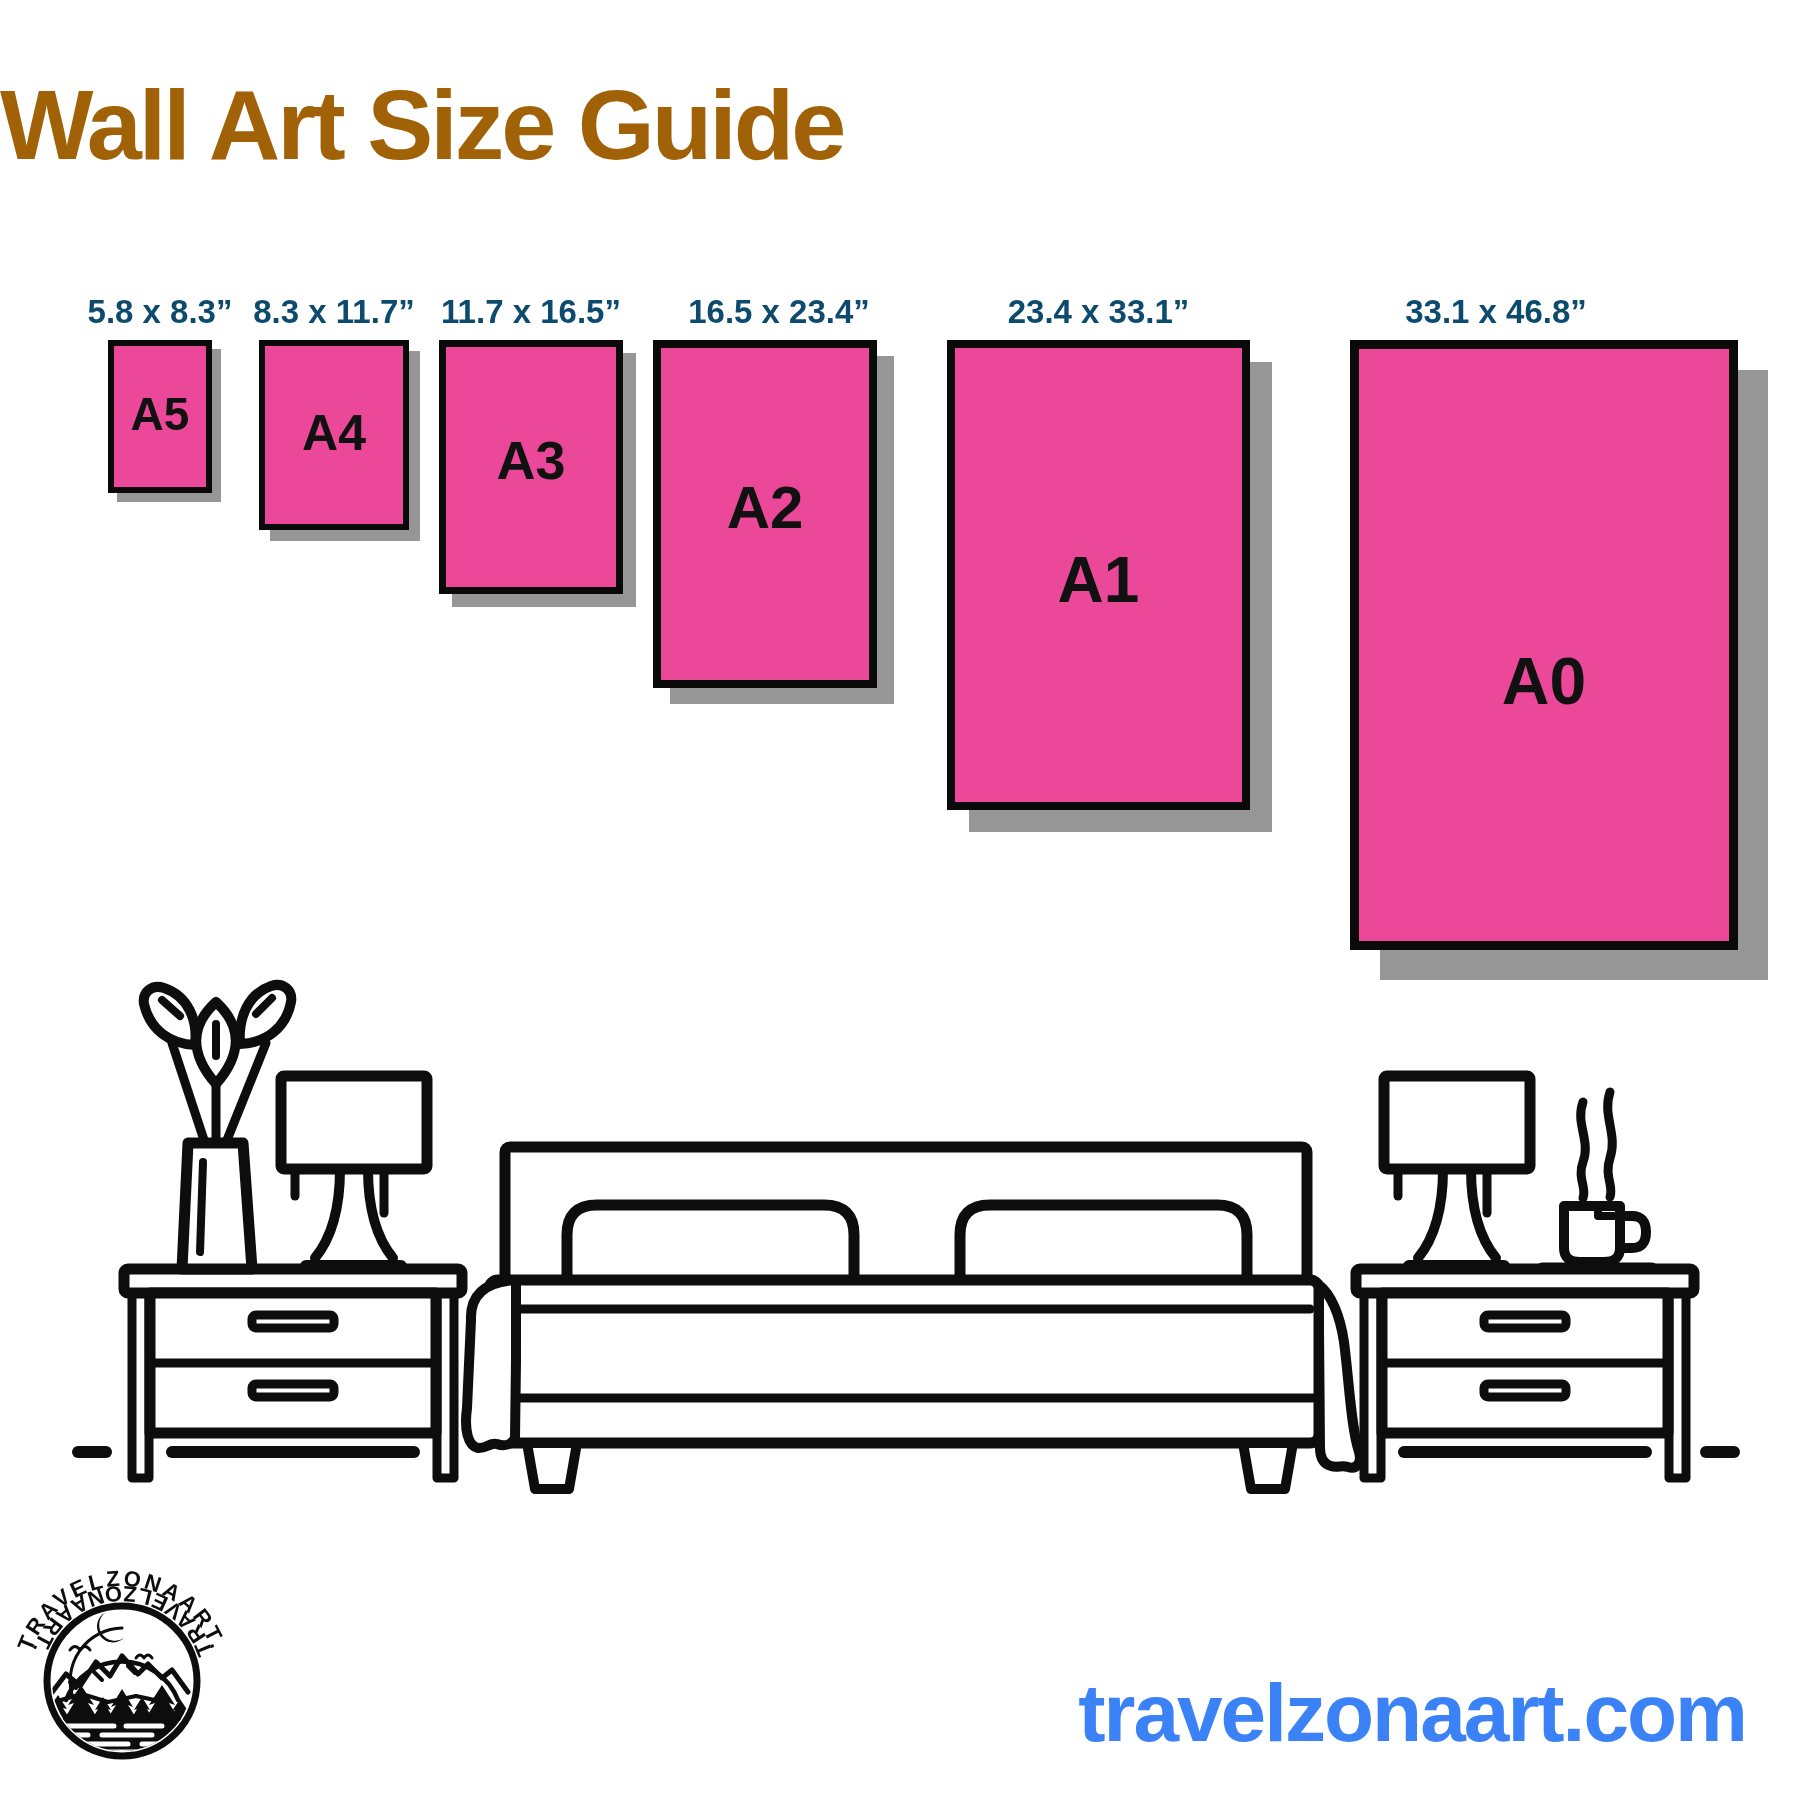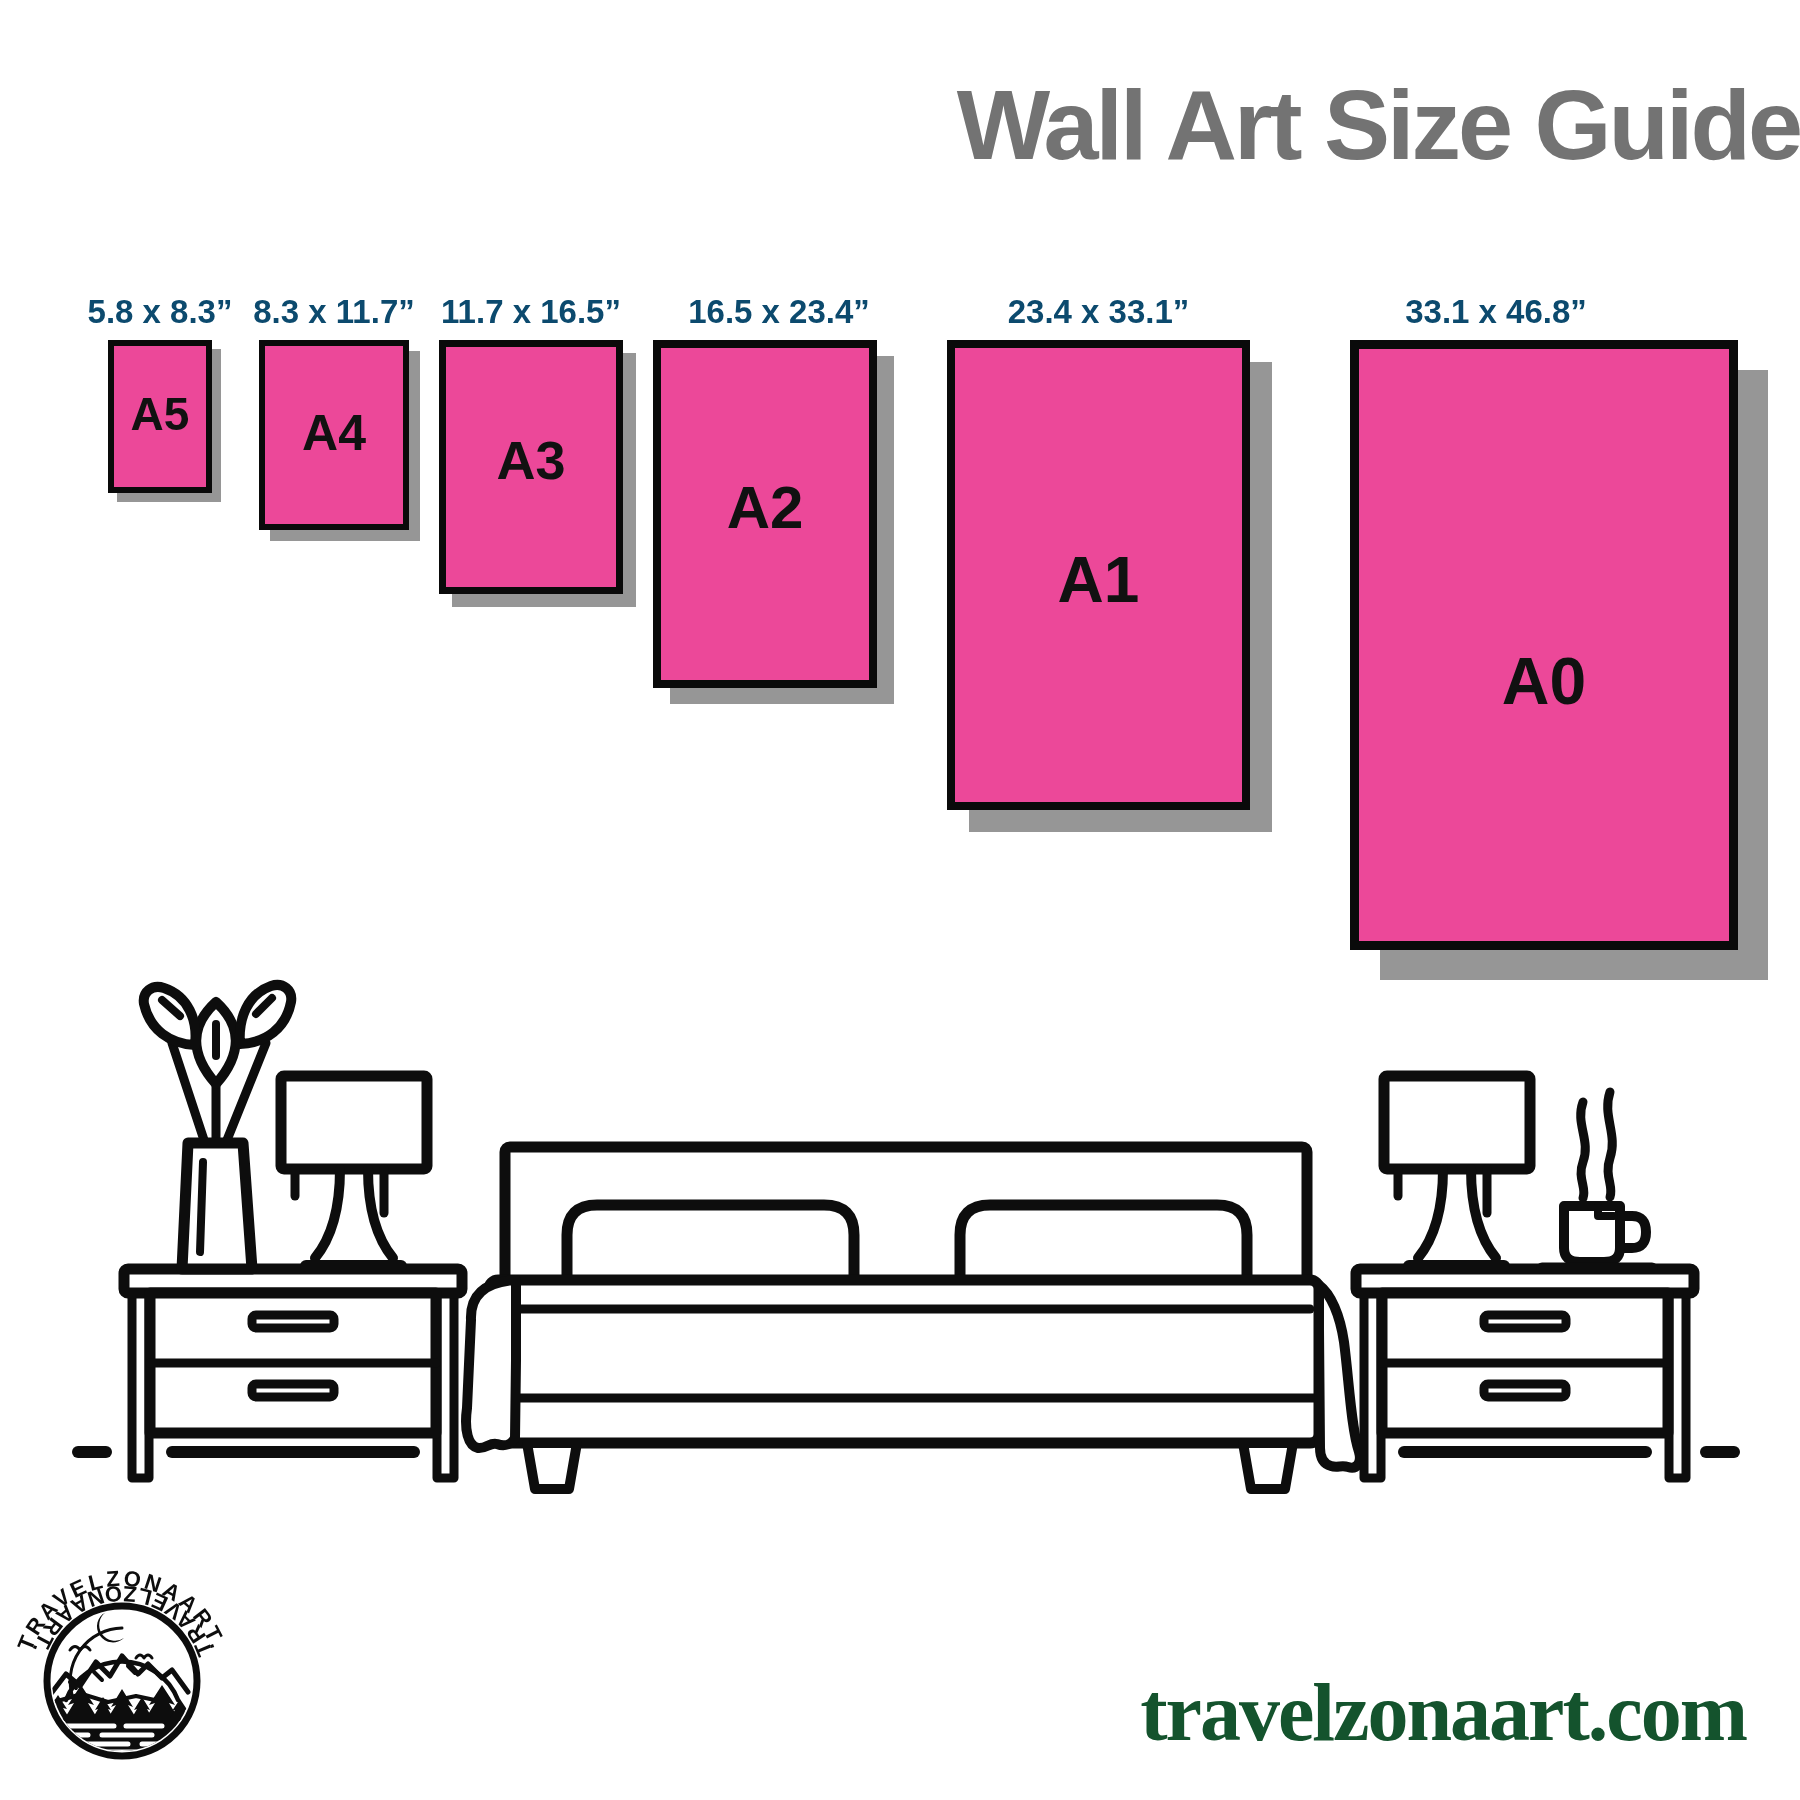--- a/index.html
+++ b/index.html
@@ -1,20 +1,20 @@
 <!DOCTYPE html>
 <html><head>
 <meta charset="utf-8">
 <style>
   html,body{margin:0;padding:0;background:#fff;}
   #canvas{position:relative;width:1800px;height:1800px;background:#ffffff;overflow:hidden;
           font-family:"Liberation Sans",sans-serif;color:#0d0d0d;}
   
-  .title{position:absolute;top:74px;left:0;right:0;text-align:right;
-         font-size:99px;font-weight:bold;letter-spacing:-3px;line-height:102px;color:#737373;}
+  .title{position:absolute;top:74px;left:0;right:0;text-align:left;
+         font-size:99px;font-weight:bold;letter-spacing:-3px;line-height:102px;color:#a16207;}
   
   .size-card{position:absolute;}
   .size-dim{position:absolute;top:0;left:50%;transform:translateX(-50%);
             white-space:nowrap;font-size:33px;font-weight:bold;line-height:40px;color:#0c4a6e;}
   .paper{position:absolute;top:48px;left:0;background:#ec4899;border:6px solid #0a0a0a;box-sizing:border-box;}
   .paper-name{position:absolute;left:50%;transform:translate(-50%,-50%);
               font-weight:bold;color:#111;white-space:nowrap;}
   #card-a5{left:108px;top:292px;width:104px;}
   #card-a5 .paper{width:104px;height:153px;box-shadow:9px 9px 0 0 #969696;}
   #card-a5 .paper-name{top:48%;font-size:46px;}
@@ -32,21 +32,21 @@
   #card-a1 .paper-name{top:51%;font-size:64px;}
   #card-a0{left:1302px;top:292px;width:388px;}
   #card-a0 .paper{width:388px;height:610px;border-width:9px;box-shadow:30px 30px 0 0 #969696;margin-left:48px;}
   #card-a0 .paper-name{top:56%;font-size:66px;}
   
   .scene{position:absolute;left:0;top:0;width:1800px;height:1800px;}
   .logo{position:absolute;left:10px;top:1550px;}
   .logo-arc{font-family:"Liberation Sans",sans-serif;font-weight:bold;font-size:22px;letter-spacing:3px;fill:#0d0d0d;}
   
   .website{position:absolute;top:1672px;right:54px;font-size:82px;font-weight:bold;
-           letter-spacing:-2px;line-height:82px;color:#14532d;white-space:nowrap;font-family:Liberation Serif, serif;}
+           letter-spacing:-2px;line-height:82px;color:#3b82f6;white-space:nowrap;}
 </style>
 </head>
 <body>
 
 <div id="canvas">
 
   <div class="title">Wall Art Size Guide</div>
 
   <div class="size-card" id="card-a5">
     <div class="size-dim">5.8 x 8.3”</div>

